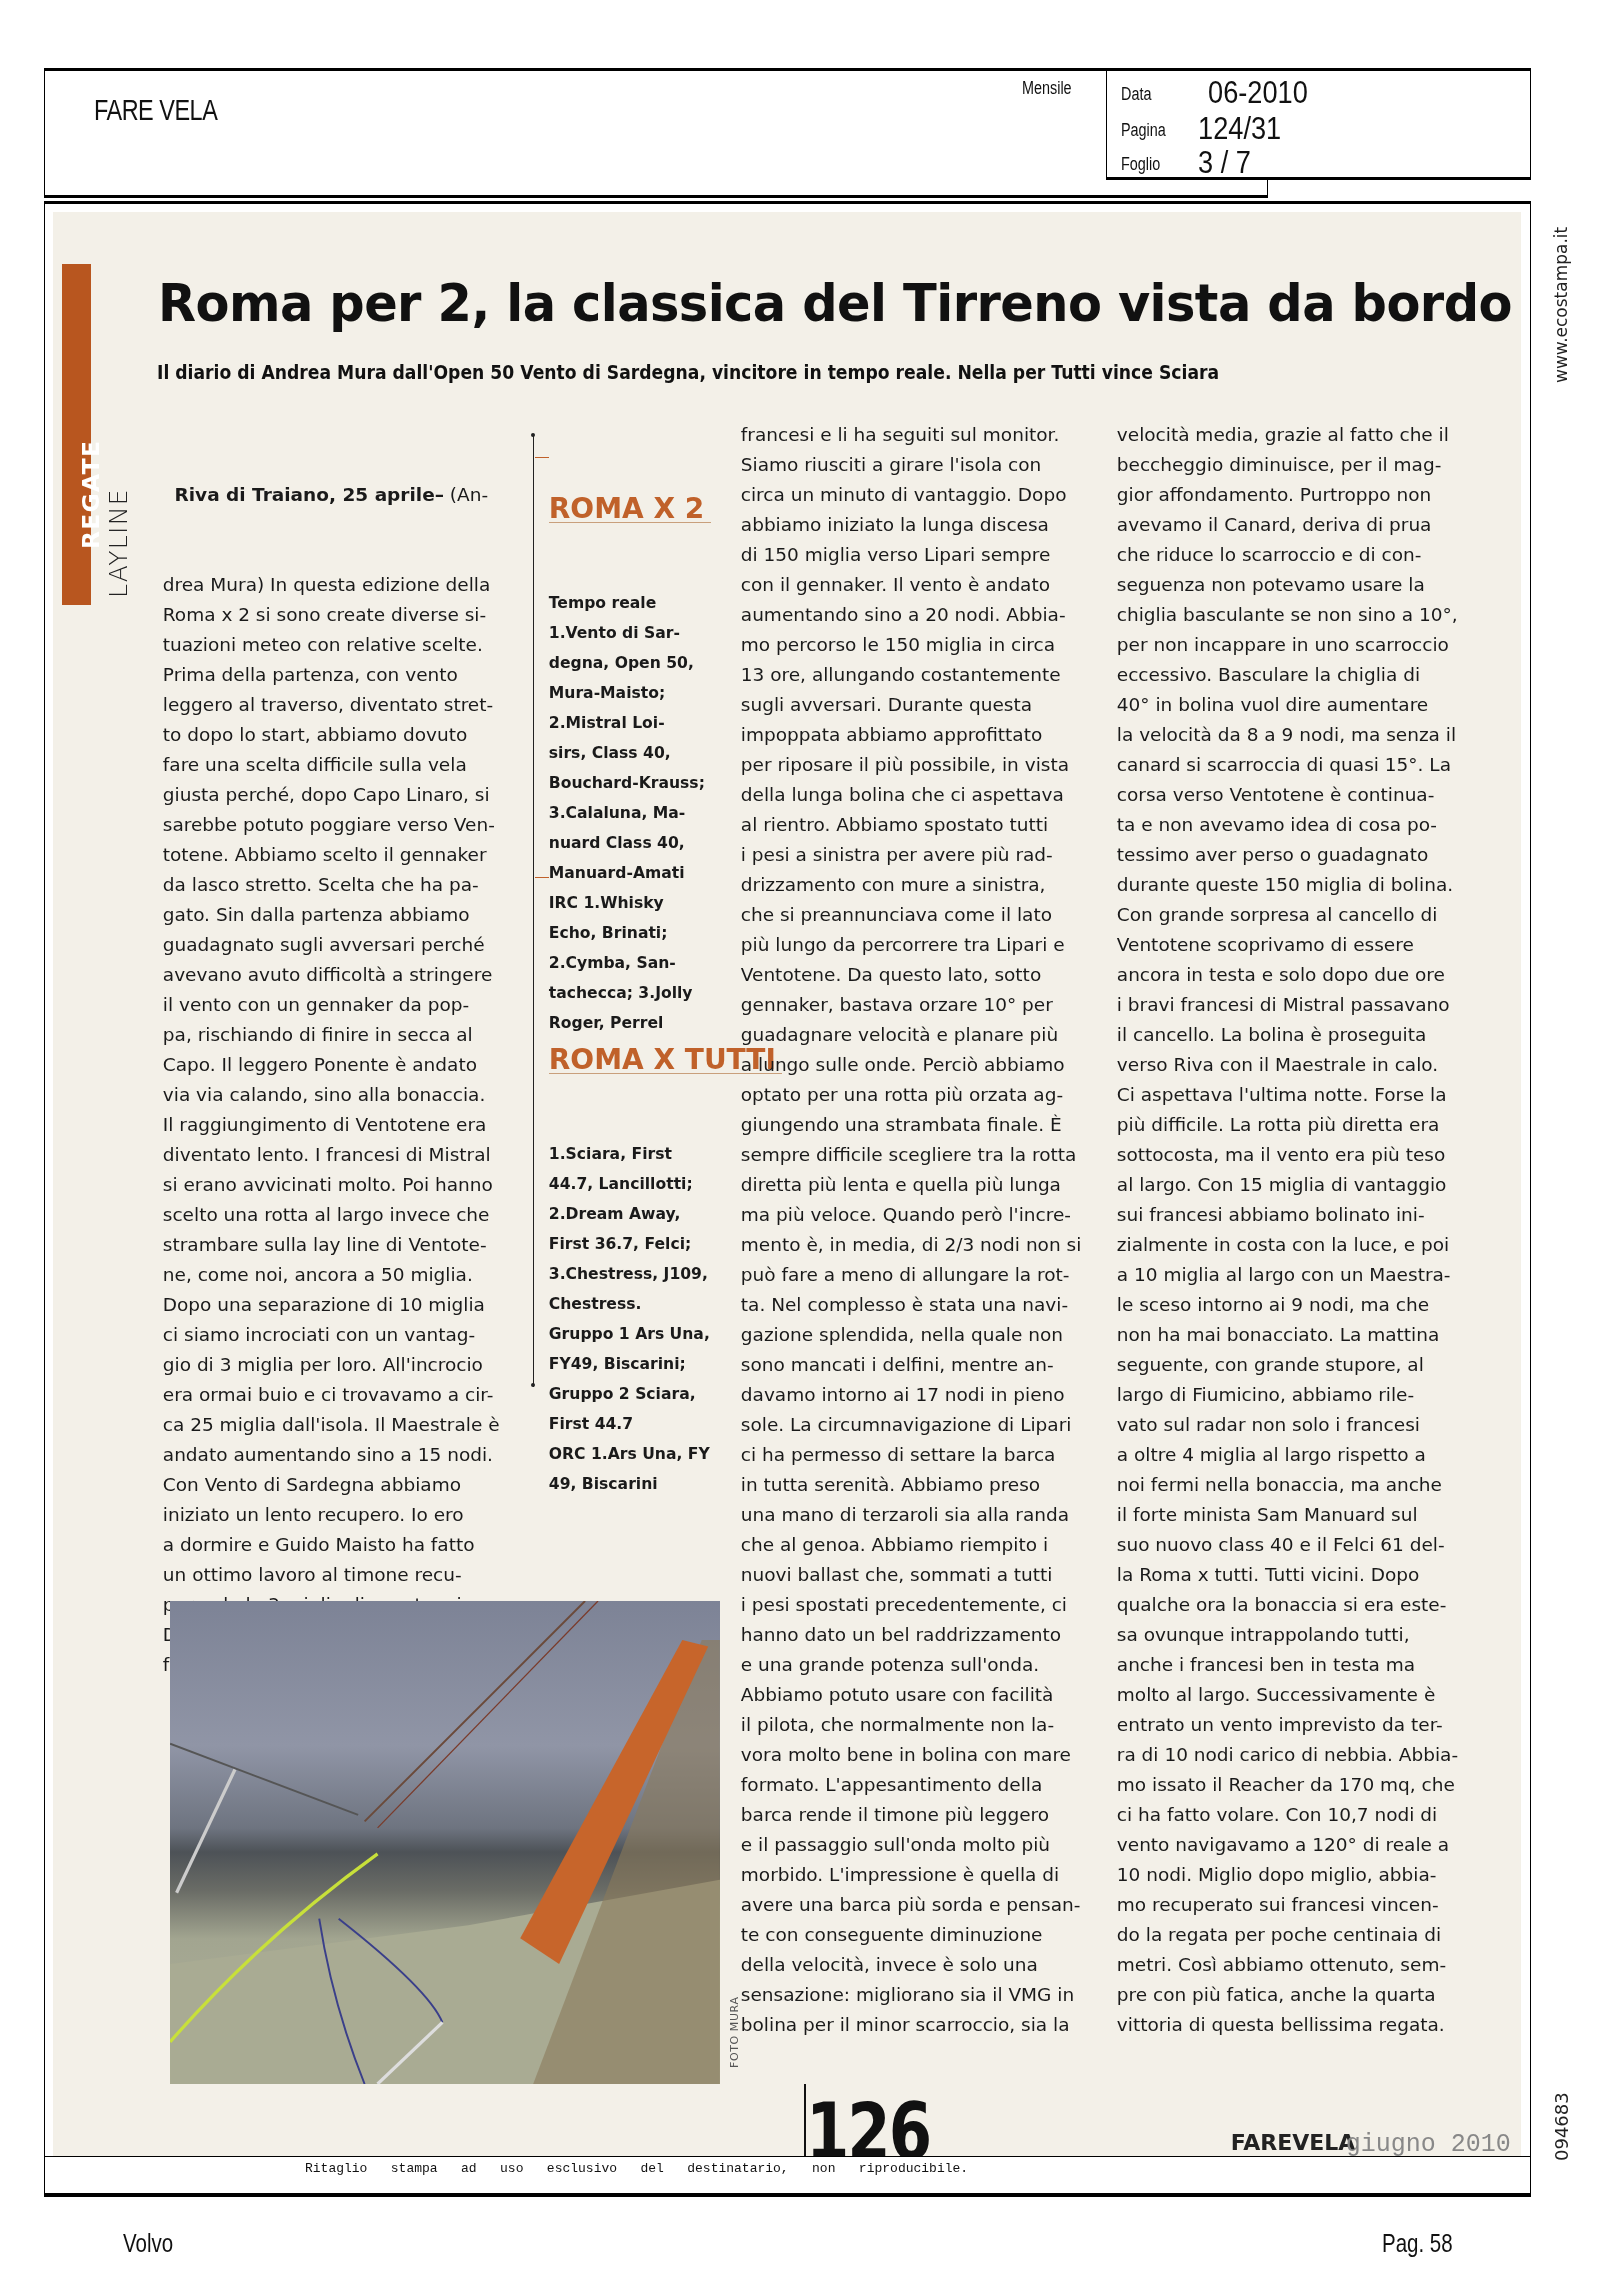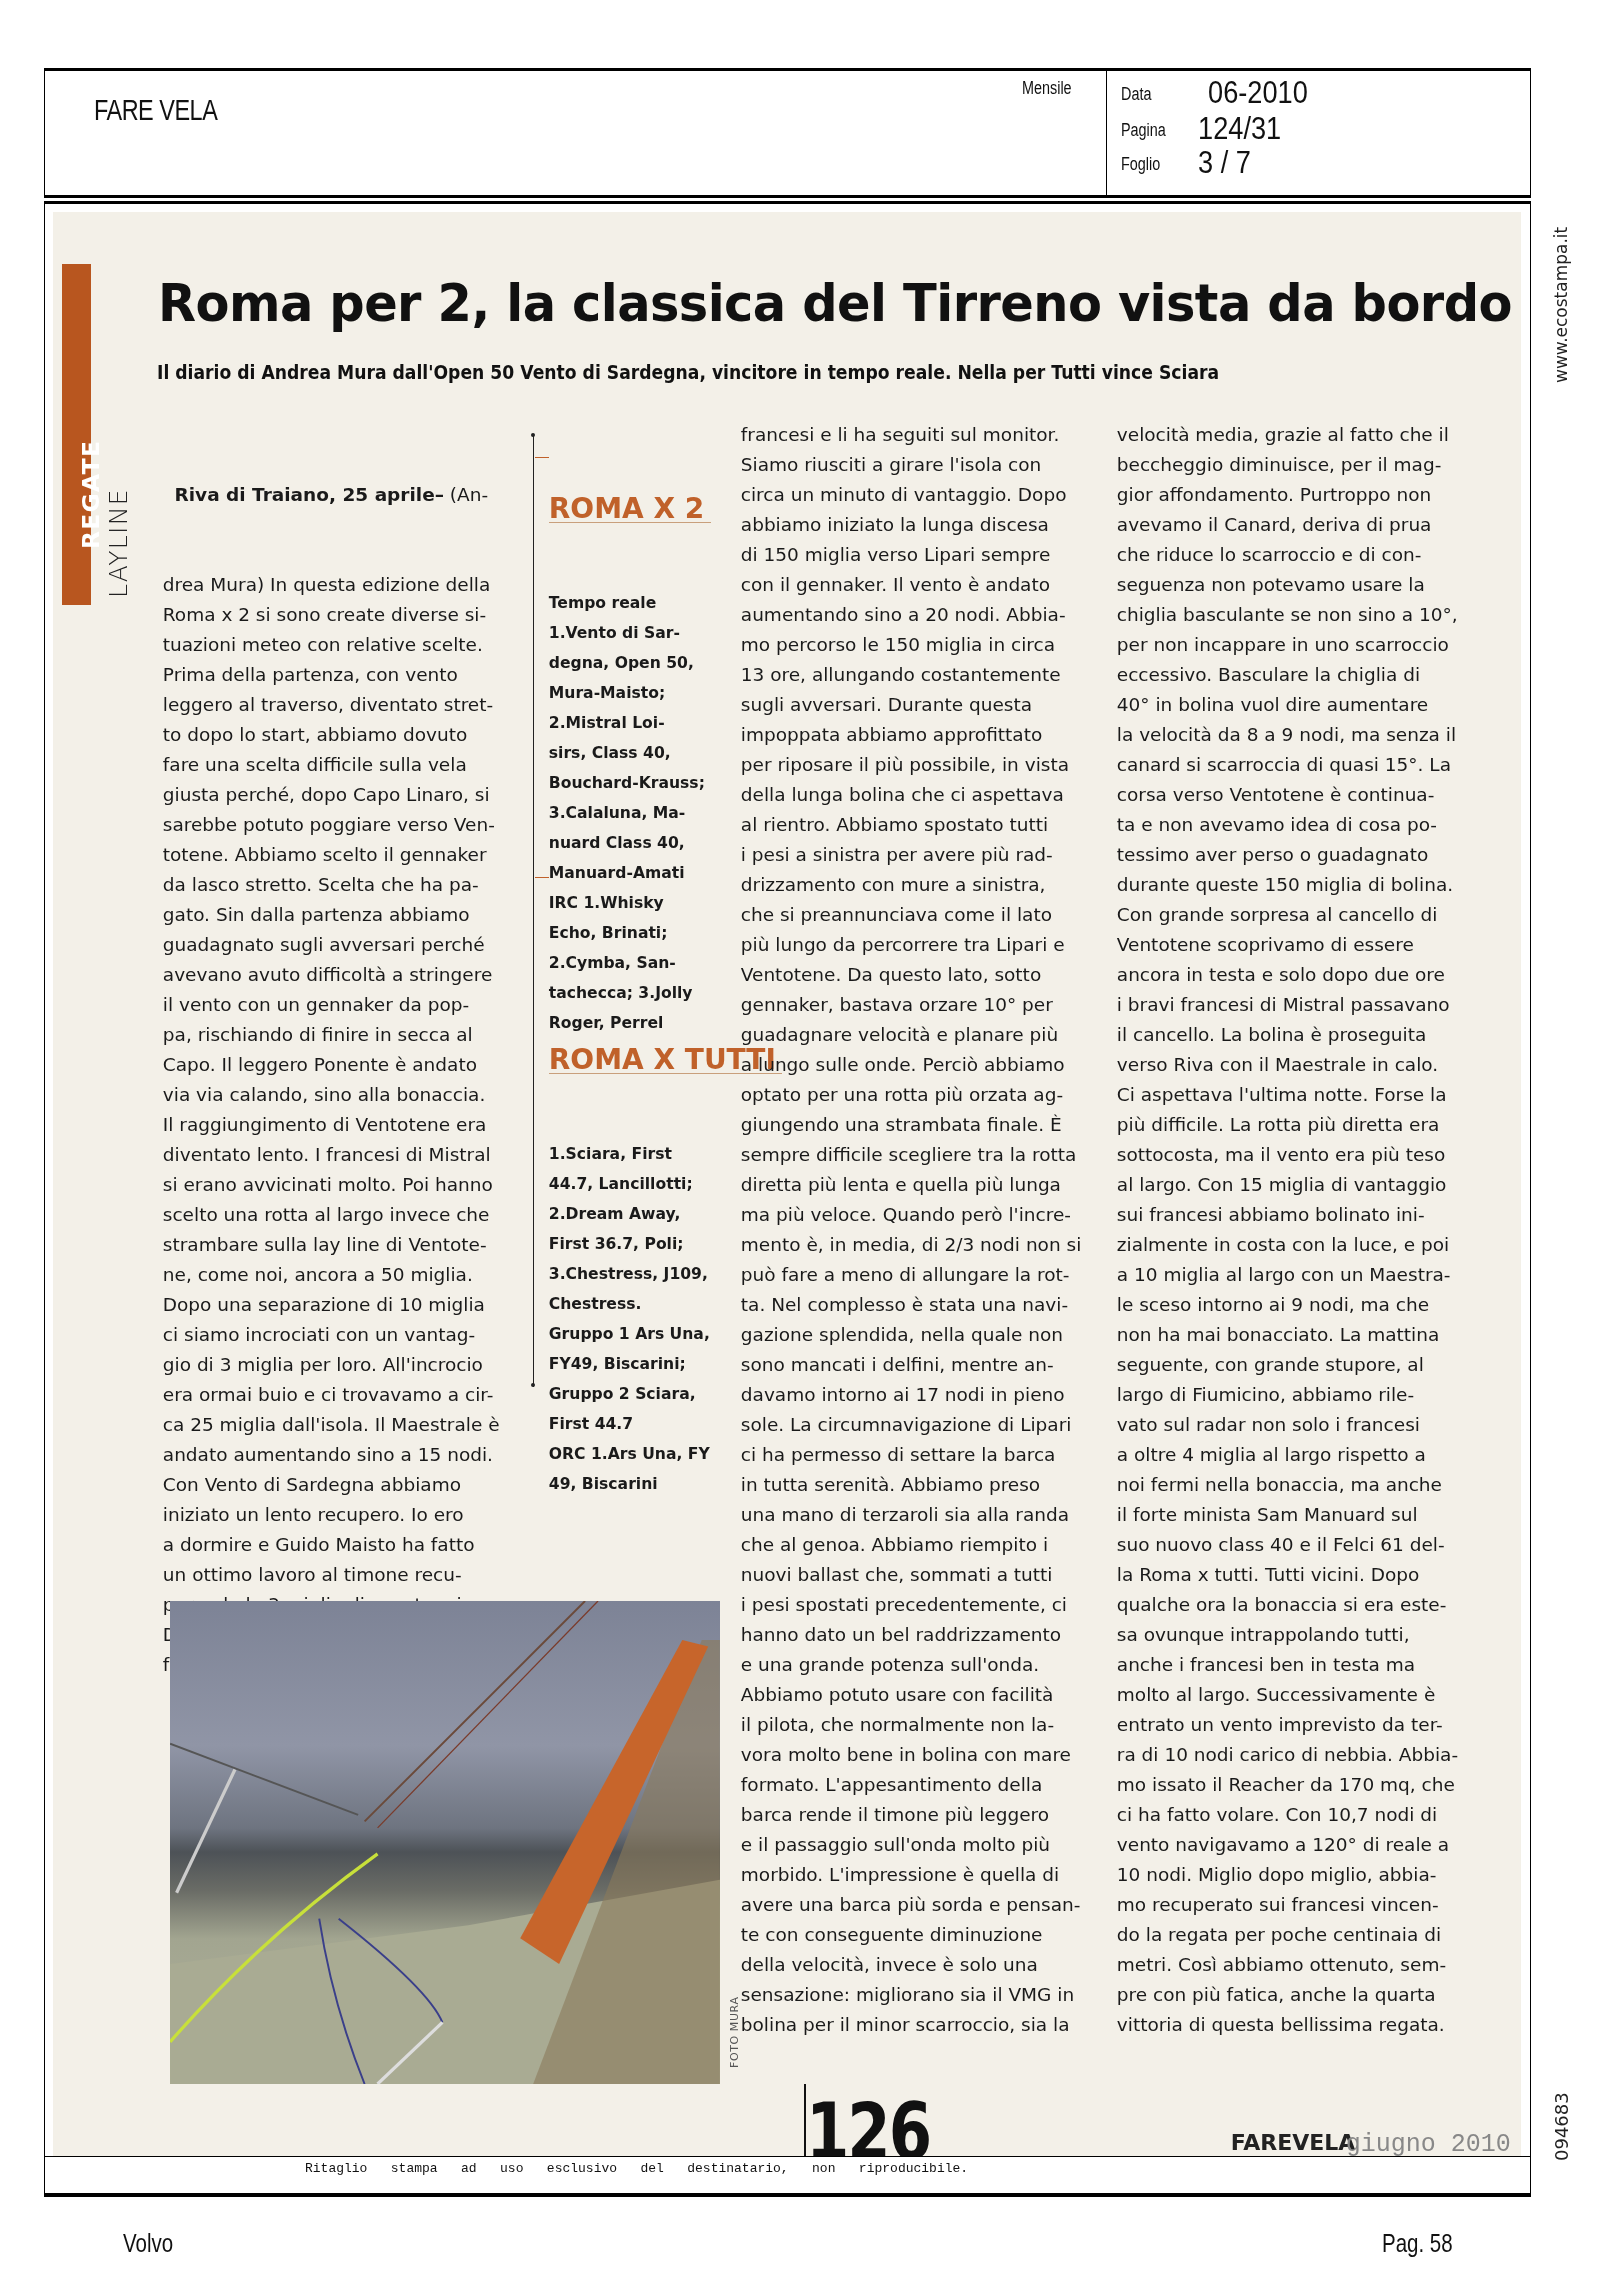--- a/index.html
+++ b/index.html
@@ -38,21 +38,21 @@
   .bottom-left{position:absolute;left:123px;top:2229px;font-family:"Liberation Sans",sans-serif;font-size:25px;transform:scaleX(0.82);transform-origin:left top;}
   .bottom-right{position:absolute;left:1382px;top:2229px;font-family:"Liberation Sans",sans-serif;font-size:25px;transform:scaleX(0.82);transform-origin:left top;}
 </style>
 </head>
 <body>
 
 <div class="hdr-box" style="left:44px;top:68px;width:1224px;height:130px;">
   <div class="hdr-title" style="left:49px;top:23px;">FARE VELA</div>
   <div class="hdr-mensile" style="left:977px;top:6.5px;">Mensile</div>
 </div>
-<div class="hdr-box" style="left:1106px;top:68px;width:425px;height:130px;">
+<div class="hdr-box" style="left:1106px;top:68px;width:425px;height:112px;">
   <div class="meta-label" style="left:14.3px;top:13px;">Data</div>
   <div class="meta-value" style="left:101px;top:3.2px;">06-2010</div>
   <div class="meta-label" style="left:14.3px;top:49px;">Pagina</div>
   <div class="meta-value" style="left:91px;top:39px;">124/31</div>
   <div class="meta-label" style="left:14.3px;top:83px;">Foglio</div>
   <div class="meta-value" style="left:91px;top:73px;">3 / 7</div>
 </div>
 
 <div class="clip">
   <div class="paper">
@@ -73,21 +73,21 @@
     <div class="dot" style="left:478px;top:1171px;"></div>
     <div class="arrow" style="left:482px;top:245px;width:14.3px;"></div>
     <div class="arrow" style="left:482px;top:665px;width:14.3px;"></div>
 
     <div class="side" style="left:496px;top:224px;width:208px;">
       <div><span class="side-title">ROMA X 2</span></div>
       <div id="rx2"><div>Tempo reale</div><div>1.Vento di Sar-</div><div>degna, Open 50,</div><div>Mura-Maisto;</div><div>2.Mistral Loi-</div><div>sirs, Class 40,</div><div>Bouchard-Krauss;</div><div>3.Calaluna, Ma-</div><div>nuard Class 40,</div><div>Manuard-Amati</div><div>IRC 1.Whisky</div><div>Echo, Brinati;</div><div>2.Cymba, San-</div><div>tachecca; 3.Jolly</div><div>Roger, Perrel</div></div>
     </div>
     <div class="side" style="left:496px;top:775px;width:208px;">
       <div><span class="side-title">ROMA X TUTTI</span></div>
-      <div id="rxt"><div>1.Sciara, First</div><div>44.7, Lancillotti;</div><div>2.Dream Away,</div><div>First 36.7, Poli;</div><div>3.Chestress, J109,</div><div>Chestress.</div><div>Gruppo 1 Ars Una,</div><div>FY49, Biscarini;</div><div>Gruppo 2 Sciara,</div><div>First 44.7</div><div>ORC 1.Ars Una, FY</div><div>49, Biscarini</div></div>
+      <div id="rxt"><div>1.Sciara, First</div><div>44.7, Lancillotti;</div><div>2.Dream Away,</div><div>First 36.7, Felci;</div><div>3.Chestress, J109,</div><div>Chestress.</div><div>Gruppo 1 Ars Una,</div><div>FY49, Biscarini;</div><div>Gruppo 2 Sciara,</div><div>First 44.7</div><div>ORC 1.Ars Una, FY</div><div>49, Biscarini</div></div>
     </div>
 
     <div class="col" id="col3" style="left:688px;top:208px;width:363px;"><div>francesi e li ha seguiti sul monitor.</div><div>Siamo riusciti a girare l'isola con</div><div>circa un minuto di vantaggio. Dopo</div><div>abbiamo iniziato la lunga discesa</div><div>di 150 miglia verso Lipari sempre</div><div>con il gennaker. Il vento è andato</div><div>aumentando sino a 20 nodi. Abbia-</div><div>mo percorso le 150 miglia in circa</div><div>13 ore, allungando costantemente</div><div>sugli avversari. Durante questa</div><div>impoppata abbiamo approfittato</div><div>per riposare il più possibile, in vista</div><div>della lunga bolina che ci aspettava</div><div>al rientro. Abbiamo spostato tutti</div><div>i pesi a sinistra per avere più rad-</div><div>drizzamento con mure a sinistra,</div><div>che si preannunciava come il lato</div><div>più lungo da percorrere tra Lipari e</div><div>Ventotene. Da questo lato, sotto</div><div>gennaker, bastava orzare 10° per</div><div>guadagnare velocità e planare più</div><div>a lungo sulle onde. Perciò abbiamo</div><div>optato per una rotta più orzata ag-</div><div>giungendo una strambata finale. È</div><div>sempre difficile scegliere tra la rotta</div><div>diretta più lenta e quella più lunga</div><div>ma più veloce. Quando però l'incre-</div><div>mento è, in media, di 2/3 nodi non si</div><div>può fare a meno di allungare la rot-</div><div>ta. Nel complesso è stata una navi-</div><div>gazione splendida, nella quale non</div><div>sono mancati i delfini, mentre an-</div><div>davamo intorno ai 17 nodi in pieno</div><div>sole. La circumnavigazione di Lipari</div><div>ci ha permesso di settare la barca</div><div>in tutta serenità. Abbiamo preso</div><div>una mano di terzaroli sia alla randa</div><div>che al genoa. Abbiamo riempito i</div><div>nuovi ballast che, sommati a tutti</div><div>i pesi spostati precedentemente, ci</div><div>hanno dato un bel raddrizzamento</div><div>e una grande potenza sull'onda.</div><div>Abbiamo potuto usare con facilità</div><div>il pilota, che normalmente non la-</div><div>vora molto bene in bolina con mare</div><div>formato. L'appesantimento della</div><div>barca rende il timone più leggero</div><div>e il passaggio sull'onda molto più</div><div>morbido. L'impressione è quella di</div><div>avere una barca più sorda e pensan-</div><div>te con conseguente diminuzione</div><div>della velocità, invece è solo una</div><div>sensazione: migliorano sia il VMG in</div><div>bolina per il minor scarroccio, sia la</div></div>
 
     <div class="col" id="col4" style="left:1064px;top:208px;width:389px;"><div>velocità media, grazie al fatto che il</div><div>beccheggio diminuisce, per il mag-</div><div>gior affondamento. Purtroppo non</div><div>avevamo il Canard, deriva di prua</div><div>che riduce lo scarroccio e di con-</div><div>seguenza non potevamo usare la</div><div>chiglia basculante se non sino a 10°,</div><div>per non incappare in uno scarroccio</div><div>eccessivo. Basculare la chiglia di</div><div>40° in bolina vuol dire aumentare</div><div>la velocità da 8 a 9 nodi, ma senza il</div><div>canard si scarroccia di quasi 15°. La</div><div>corsa verso Ventotene è continua-</div><div>ta e non avevamo idea di cosa po-</div><div>tessimo aver perso o guadagnato</div><div>durante queste 150 miglia di bolina.</div><div>Con grande sorpresa al cancello di</div><div>Ventotene scoprivamo di essere</div><div>ancora in testa e solo dopo due ore</div><div>i bravi francesi di Mistral passavano</div><div>il cancello. La bolina è proseguita</div><div>verso Riva con il Maestrale in calo.</div><div>Ci aspettava l'ultima notte. Forse la</div><div>più difficile. La rotta più diretta era</div><div>sottocosta, ma il vento era più teso</div><div>al largo. Con 15 miglia di vantaggio</div><div>sui francesi abbiamo bolinato ini-</div><div>zialmente in costa con la luce, e poi</div><div>a 10 miglia al largo con un Maestra-</div><div>le sceso intorno ai 9 nodi, ma che</div><div>non ha mai bonacciato. La mattina</div><div>seguente, con grande stupore, al</div><div>largo di Fiumicino, abbiamo rile-</div><div>vato sul radar non solo i francesi</div><div>a oltre 4 miglia al largo rispetto a</div><div>noi fermi nella bonaccia, ma anche</div><div>il forte minista Sam Manuard sul</div><div>suo nuovo class 40 e il Felci 61 del-</div><div>la Roma x tutti. Tutti vicini. Dopo</div><div>qualche ora la bonaccia si era este-</div><div>sa ovunque intrappolando tutti,</div><div>anche i francesi ben in testa ma</div><div>molto al largo. Successivamente è</div><div>entrato un vento imprevisto da ter-</div><div>ra di 10 nodi carico di nebbia. Abbia-</div><div>mo issato il Reacher da 170 mq, che</div><div>ci ha fatto volare. Con 10,7 nodi di</div><div>vento navigavamo a 120° di reale a</div><div>10 nodi. Miglio dopo miglio, abbia-</div><div>mo recuperato sui francesi vincen-</div><div>do la regata per poche centinaia di</div><div>metri. Così abbiamo ottenuto, sem-</div><div>pre con più fatica, anche la quarta</div><div>vittoria di questa bellissima regata.</div></div>
 
     <div class="photo">
       <svg width="550" height="483" viewBox="0 0 848 745">
         <polygon points="0,745 0,560 460,500 848,430 848,745" fill="#a9ab93"></polygon>
         <polygon points="560,745 820,60 848,60 848,745" fill="#8a7a5a" opacity="0.6"></polygon>

